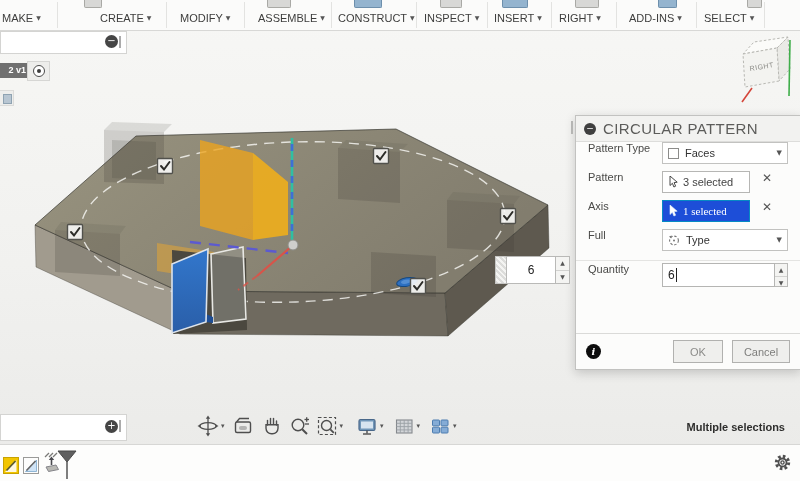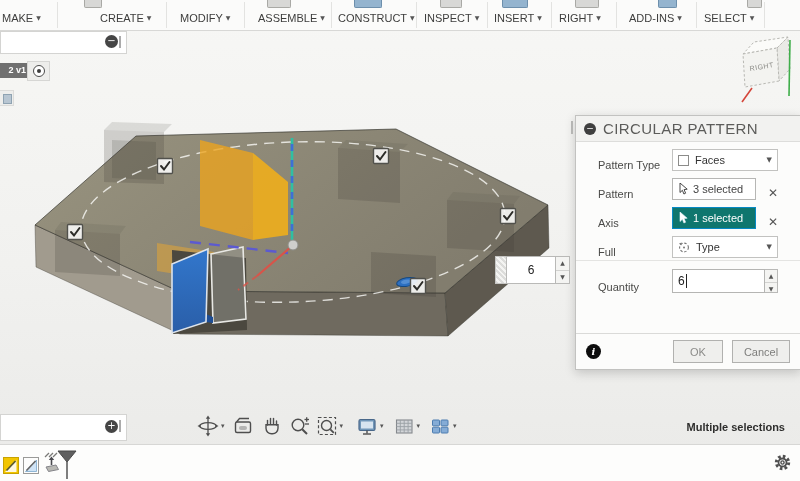--- a/index.html
+++ b/index.html
@@ -45,30 +45,30 @@
   .spincol span:first-child{border-bottom:1px solid #d2d2d0;}
   
   .dialog{position:absolute;left:575px;top:115px;width:224px;height:253px;background:#fcfcfb;
           border:1px solid #c2c2c0;box-shadow:0 3px 10px rgba(0,0,0,.18);font-size:11px;color:#444;}
   .dlg-handle{position:absolute;left:-5px;top:5px;width:2px;height:13px;background:#b5b5b3;}
   .dlg-title{height:25px;background:#f2f2f0;border-bottom:1px solid #dddddb;display:flex;
              align-items:center;padding-left:8px;}
   .dlg-title .circbtn2{width:12px;height:12px;border-radius:50%;background:#3f3f3f;color:#fff;
                        font-size:9px;line-height:11px;text-align:center;font-family:"DejaVu Sans",sans-serif;}
   .dlg-title .ttl{margin-left:7px;color:#5c5c5a;letter-spacing:.4px;font-size:15px;}
-  .row{display:flex;align-items:flex-end;height:29px;padding:0 22px;}
+  .row{display:flex;align-items:flex-start;height:29px;padding:0 12px;}
   .row .lbl{width:74px;flex:none;color:#4a4a48;}
   .dropdown{flex:1;height:22px;background:#fff;border:1px solid #c2c2c0;display:flex;
             align-items:center;padding:0 5px;box-sizing:border-box;}
   .dropdown .sq{width:9px;height:9px;border:1.5px solid #8c8c8a;flex:none;}
   .dropdown .dtext{margin-left:6px;color:#333;}
   .dropdown .dcaret{margin-left:auto;font-size:7px;color:#555;font-family:"DejaVu Sans",sans-serif;}
   .sel-btn{height:22px;width:88px;display:flex;align-items:center;padding:0 6px;box-sizing:border-box;
            background:#fff;border:1px solid #b6b6b4;}
-  .sel-btn.active{background:#0f766e;border-color:#0689c4;color:#fff;}
+  .sel-btn.active{background:#1d4ed8;border-color:#0689c4;color:#fff;font-family:Liberation Serif, serif;}
   .sel-btn .stext{margin-left:5px;}
   .xbtn{margin-left:12px;font-size:12px;color:#555;font-family:"DejaVu Sans",sans-serif;cursor:default;}
   .dlg-div{border-top:1px solid #e4e4e2;margin:2px 0;}
   .chk{width:13px;height:13px;border:1.5px solid #7f7f7d;background:#fff;position:relative;}
   .chk .mk{position:absolute;left:0px;top:-4px;font-size:13px;font-weight:bold;color:#333;
            font-family:"DejaVu Sans",sans-serif;}
   .qwrap{flex:1;display:flex;height:24px;}
   .qinput{flex:1;background:#fff;border:1px solid #b5b5b3;display:flex;align-items:center;
           padding-left:5px;font-size:12px;color:#222;}
   .qcaret{width:1px;height:14px;background:#222;margin-left:1px;}

